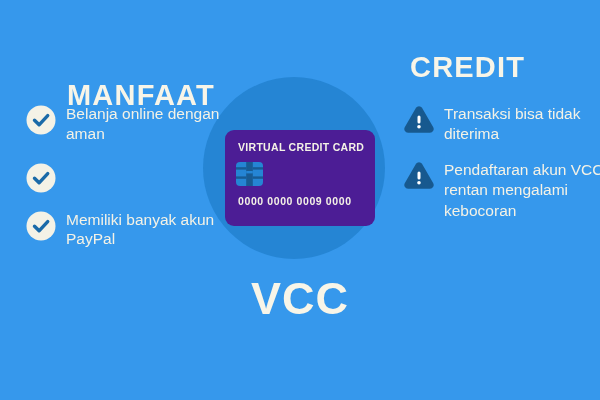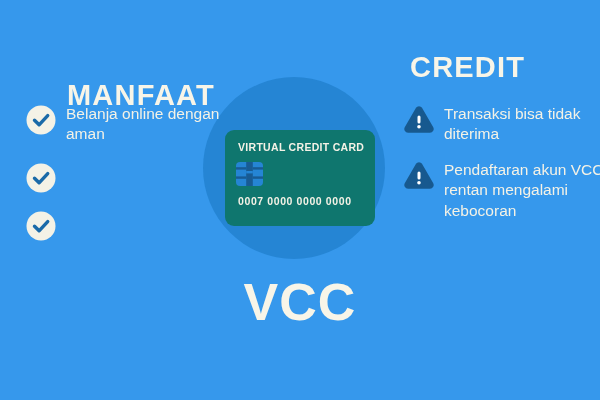--- a/index.html
+++ b/index.html
@@ -34,21 +34,21 @@
   }
 
   
   .credit-card {
     position: absolute;
     left: 225px;
     top: 130px;
     width: 150px;
     height: 96px;
     border-radius: 9px;
-    background: #0f766e;
+    background: #4c1d95;
     box-sizing: border-box;
     padding: 12px 13px 0 13px;
   }
   .card-title {
     color: #f4f2e6;
     font-size: 10.5px;
     font-weight: bold;
     letter-spacing: 0.3px;
     line-height: 1;
     white-space: nowrap;
@@ -73,21 +73,21 @@
   }
 
   
   .vcc-word {
     position: absolute;
     left: 0;
     top: 276px;
     width: 600px;
     text-align: center;
     color: #f8f5e8;
-    font-size: 52px;
+    font-size: 45px;
     font-weight: bold;
     letter-spacing: 1px;
     line-height: 1;
   }
 
   
   .col-heading {
     position: absolute;
     color: #f8f5e8;
     font-size: 29px;
@@ -145,21 +145,21 @@
       <rect x="0" y="0" width="27" height="24" rx="4" ry="4" fill="#2585d4"></rect>
       <rect x="10.2" y="0" width="6.6" height="24" fill="#17598f" opacity="0.95"></rect>
       <rect x="0" y="5.2" width="10.2" height="2.4" fill="#17598f" opacity="0.95"></rect>
       <rect x="0" y="14.4" width="10.2" height="2.4" fill="#17598f" opacity="0.95"></rect>
       <rect x="16.8" y="5.2" width="10.2" height="2.4" fill="#17598f" opacity="0.95"></rect>
       <rect x="16.8" y="14.4" width="10.2" height="2.4" fill="#17598f" opacity="0.95"></rect>
       <rect x="10.2" y="9.0" width="6.6" height="2.4" fill="#2585d4"></rect>
     </svg>
   </span>
 
-  <div class="card-number">0007 0000 0000 0000</div>
+  <div class="card-number">0000 0000 0009 0000</div>
 
   <div class="vcc-word">VCC</div>
 
   <div class="col-heading heading-left">MANFAAT</div>
 
   <div class="col-heading heading-right">CREDIT</div>
 
   <div class="col col-left">
 
     <div class="list-item">
@@ -181,20 +181,21 @@
       </span>
     </div>
 
     <div class="list-item">
       <span class="item-icon">
         <svg width="30" height="30" viewBox="0 0 30 30" xmlns="http://www.w3.org/2000/svg">
           <circle cx="15" cy="15" r="14.5" fill="#f4f2e6"></circle>
           <path d="M8.5 15.2 L13.1 19.8 L21.7 10.6" fill="none" stroke="#1a6aa8" stroke-width="3.4" stroke-linecap="round" stroke-linejoin="round"></path>
         </svg>
       </span>
+      <span class="item-text">Memiliki banyak akun PayPal</span>
     </div>
 
   </div>
 
   <div class="col col-right">
 
     <div class="list-item">
       <span class="item-icon">
         <svg width="30" height="30" viewBox="0 0 30 30" xmlns="http://www.w3.org/2000/svg">
           <path d="M13.0 3.6 C14.0 2.2 16.0 2.2 17.0 3.6 L28.0 22.6

